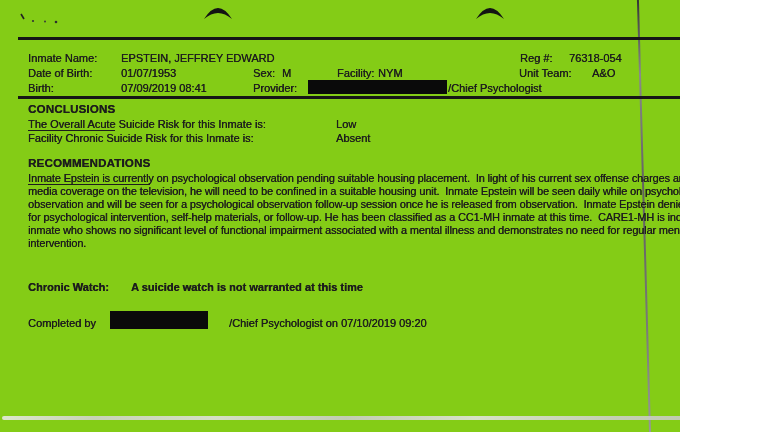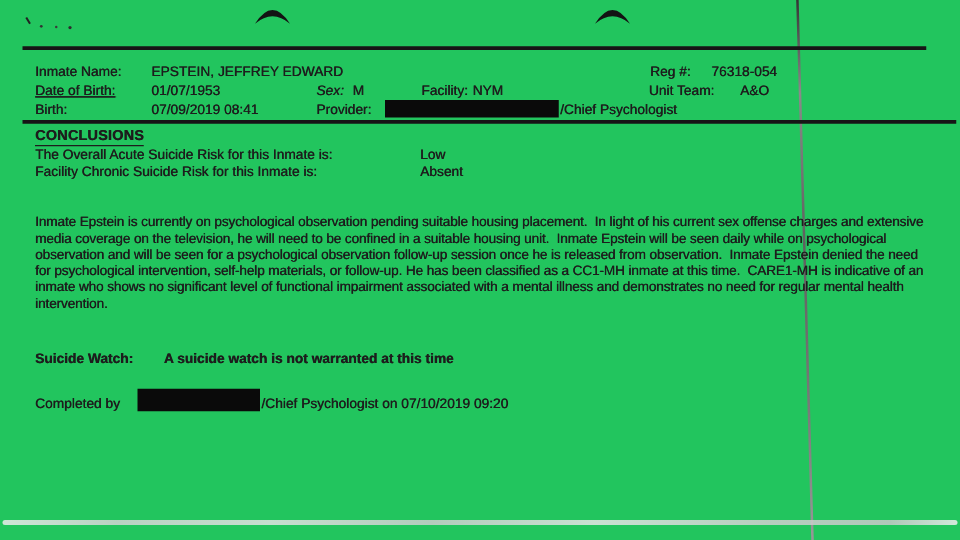--- a/index.html
+++ b/index.html
@@ -1,38 +1,38 @@
 <!DOCTYPE html>
 <html><head>
 <meta charset="utf-8">
 <style>
   html,body{margin:0;padding:0;}
   .page{
     position:relative;
-    width:768px;height:432px;
-    background:#22c55e;
+    width:680px;height:432px;
+    background:#84cc16;
     overflow:hidden;
     font-family:"Liberation Sans", sans-serif;
     color:#1c1c1c;
   }
   .ink{
     position:absolute;
     font-size:11px;
     line-height:12px;
     white-space:nowrap;
     text-shadow:0.35px 0 0 currentColor;
     color:#1d1d1d;
   }
   .bold{font-weight:bold;}
   .heading{
     font-weight:bold;
     font-size:11.5px;
     letter-spacing:.2px;
     border-bottom:1.5px solid #1d1d1d;
-    padding-bottom:1px;
+    padding-bottom:15px;
   }
   .u{border-bottom:1.2px solid #2a2a2a;padding-bottom:1px;}
   .hr{
     position:absolute;left:18px;
     height:3px;background:#161616;
   }
   .redact{
     position:absolute;
     background:#0a0a0a;
   }
@@ -84,47 +84,48 @@
 
   <div class="vline"></div>
 
   <div class="hr" style="top:37px;width:723px;"></div>
 
   <span class="ink" style="left:28px;top:52px;">Inmate Name:</span>
   <span class="ink" style="left:121px;top:52px;">EPSTEIN, JEFFREY EDWARD</span>
   <span class="ink" style="left:520px;top:52px;">Reg #:</span>
   <span class="ink" style="left:569px;top:52px;">76318-054</span>
 
-  <span class="ink" style="left:28px;top:67px;text-decoration:underline;">Date of Birth:</span>
+  <span class="ink" style="left:28px;top:67px;">Date of Birth:</span>
   <span class="ink" style="left:121px;top:67px;">01/07/1953</span>
-  <span class="ink" style="left:253px;top:67px;font-style:italic;">Sex:</span>
+  <span class="ink" style="left:253px;top:67px;">Sex:</span>
   <span class="ink" style="left:282px;top:67px;">M</span>
   <span class="ink u" style="left:337px;top:67px;">Facility:</span>
   <span class="ink" style="left:378px;top:67px;">NYM</span>
   <span class="ink" style="left:519px;top:67px;">Unit Team:</span>
   <span class="ink" style="left:592px;top:67px;">A&amp;O</span>
 
   <span class="ink" style="left:28px;top:82px;">Birth:</span>
   <span class="ink" style="left:121px;top:82px;">07/09/2019 08:41</span>
   <span class="ink" style="left:253px;top:82px;">Provider:</span>
   <div class="redact" style="left:308px;top:80px;width:139px;height:14px;"></div>
   <span class="ink" style="left:448px;top:82px;">/Chief Psychologist</span>
 
   <div class="hr" style="top:96px;width:747px;"></div>
 
   <span class="ink heading" style="left:28px;top:103px;">CONCLUSIONS</span>
   <span class="ink" style="left:28px;top:118px;">The Overall Acute Suicide Risk for this Inmate is:</span>
   <span class="ink" style="left:336px;top:118px;">Low</span>
   <span class="ink" style="left:28px;top:132px;">Facility Chronic Suicide Risk for this Inmate is:</span>
   <span class="ink" style="left:336px;top:132px;">Absent</span>
 
+  <span class="ink heading" style="left:28px;top:157px;">RECOMMENDATIONS</span>
   <div class="para">Inmate Epstein is currently on psychological observation pending suitable housing placement.  In light of his current sex offense charges and extensive media coverage on the television, he will need to be confined in a suitable housing unit.  Inmate Epstein will be seen daily while on psychological observation and will be seen for a psychological observation follow-up session once he is released from observation.  Inmate Epstein denied the need for psychological intervention, self-help materials, or follow-up. He has been classified as a CC1-MH inmate at this time.  CARE1-MH is indicative of an inmate who shows no significant level of functional impairment associated with a mental illness and demonstrates no need for regular mental health intervention.</div>
 
-  <span class="ink bold" style="left:28px;top:281px;">Suicide Watch:</span>
+  <span class="ink bold" style="left:28px;top:281px;">Chronic Watch:</span>
   <span class="ink bold" style="left:131px;top:281px;">A suicide watch is not warranted at this time</span>
 
   <span class="ink" style="left:28px;top:317px;text-align:center;">Completed by</span>
   <div class="redact" style="left:110px;top:311px;width:98px;height:18px;"></div>
-  <span class="ink" style="left:209px;top:317px;">/Chief Psychologist on 07/10/2019 09:20</span>
+  <span class="ink" style="left:209px;top:317px;padding-left:20px;">/Chief Psychologist on 07/10/2019 09:20</span>
 
   <div class="bottom-band"></div>
 
 </div>
 
 </body></html>

